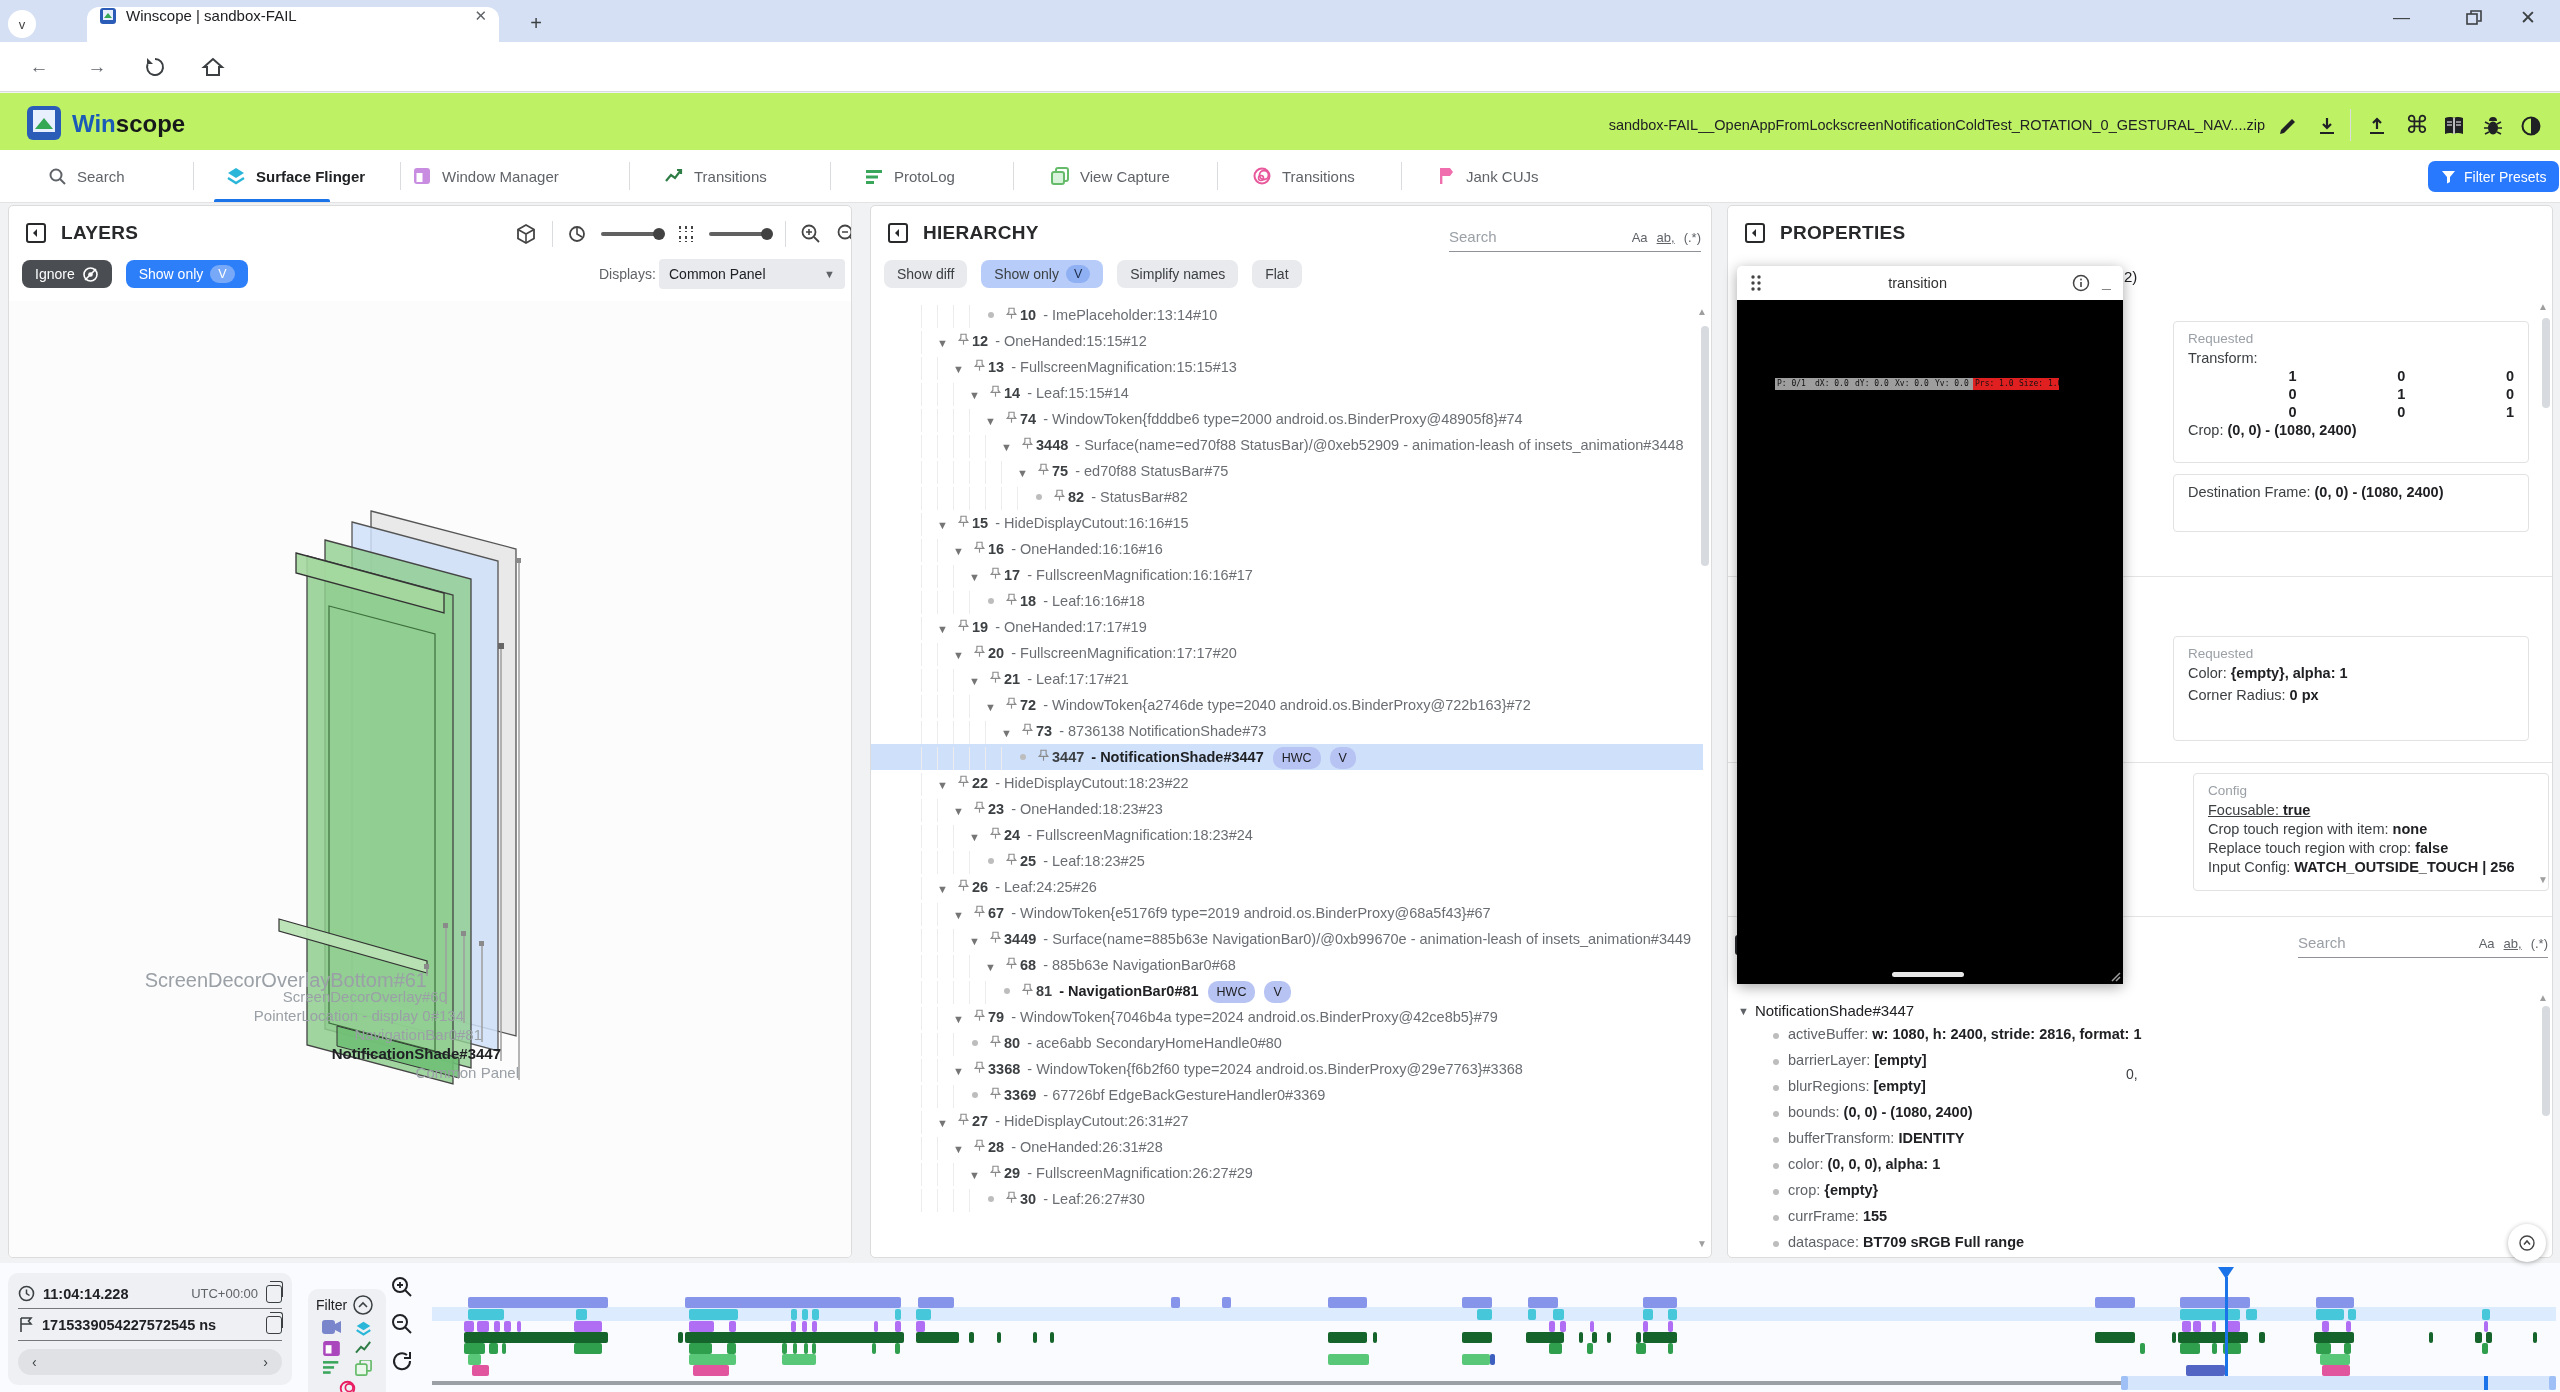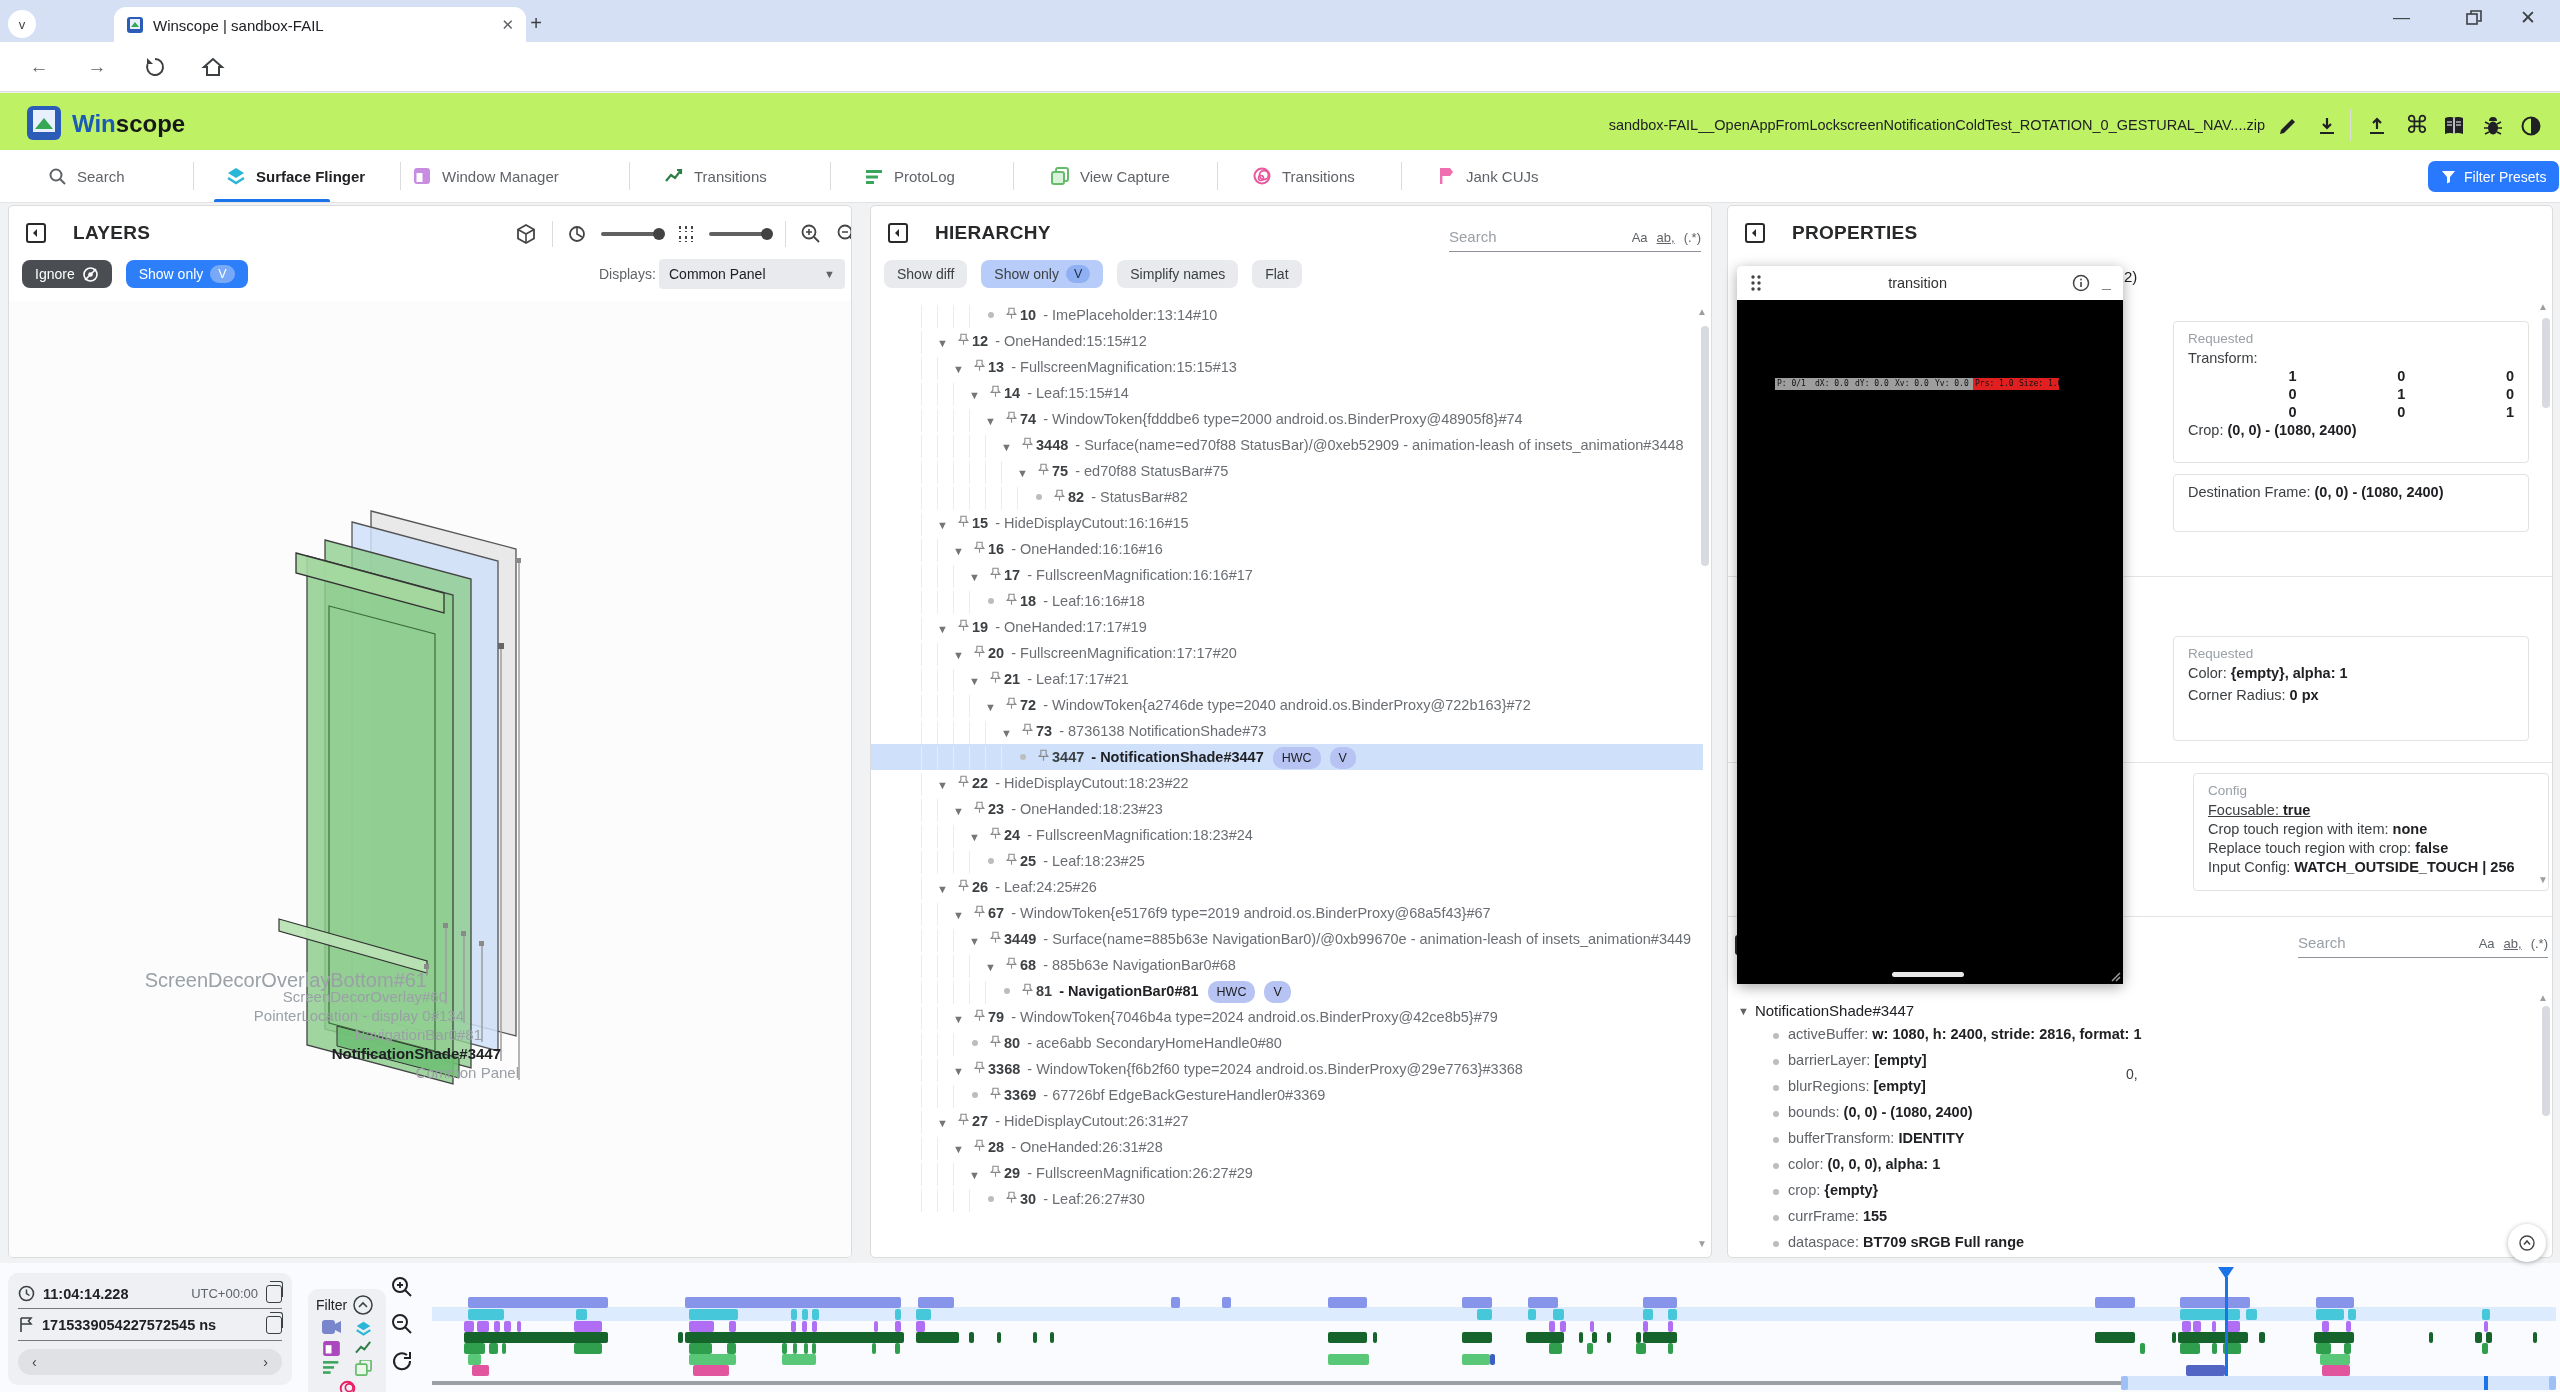--- a/index.html
+++ b/index.html
@@ -1,36 +1,36 @@
 <!DOCTYPE html>
 <html><head>
 <meta charset="utf-8">
 <style>
   * { margin:0; padding:0; box-sizing:border-box; }
   html,body { width:2560px; height:1392px; overflow:hidden; font-family:"Liberation Sans",sans-serif; background:#f1f2f4; }
   .abs { position:absolute; }
   svg { display:block; }
   
   #tabbar { position:absolute; left:0; top:0; width:2560px; height:42px; background:#d5e0f5; }
-  #tab { position:absolute; left:87px; top:7px; width:412px; height:35px; background:#fff; border-radius:12px 12px 0 0; display:flex; align-items:flex-end; padding:8px 12px; gap:9px; font-size:15px; color:#202124;margin-left:27px; }
+  #tab { position:absolute; left:87px; top:7px; width:412px; height:35px; background:#fff; border-radius:12px 12px 0 0; display:flex; align-items:flex-start; padding:0 12px; gap:9px; font-size:15px; color:#202124; }
   #tab-chevron { position:absolute; left:8px; top:10px; width:28px; height:28px; border-radius:50%; background:#fff; display:flex; align-items:center; justify-content:center; color:#444; font-size:13px; }
   .winctl { color:#3c4043; font-size:17px; }
   #toolbar { position:absolute; left:0; top:42px; width:2560px; height:50px; background:#fff; border-bottom:1px solid #dadce0; display:flex; align-items:center; }
   .navic { width:34px; height:34px; display:flex; align-items:center; justify-content:center; color:#5f6368; font-size:19px; border-radius:50%; }
   #omnibox { position:absolute; left:293px; top:50px; width:1980px; height:34px; background:#eef1f8; border-radius:17px; display:flex; align-items:center; padding:0 16px; gap:12px; font-size:14.5px; color:#202124; }
   
   #apphdr { position:absolute; left:0; top:93px; width:2560px; height:57px; background:#bef264; }
   #navrow { position:absolute; left:0; top:150px; width:2560px; height:53px; background:#fff; border-bottom:1px solid #e3e3e3; }
   .navtab { position:absolute; top:0; height:52px; display:flex; align-items:center; gap:10px; font-size:15px; color:#5f6368; cursor:pointer; }
   .navtab.active { color:#202124; font-weight:bold; }
   .navsep { position:absolute; top:12px; width:1px; height:28px; background:#dadce0; }
   #tab-underline { position:absolute; top:49px; height:3px; background:#1a73e8; border-radius:2px 2px 0 0; }
   
   .panel { position:absolute; background:#fff; border:1px solid #dcdcdc; border-radius:5px; overflow:hidden; }
-  .ptitle { font-size:19px; font-weight:bold; letter-spacing:.3px; color:#28292b; display:flex; align-items:center; gap:26px; }
+  .ptitle { font-size:19px; font-weight:bold; letter-spacing:.3px; color:#28292b; display:flex; align-items:center; gap:14px; }
   .chip { display:inline-flex; align-items:center; gap:7px; height:28px; padding:0 13px; border-radius:8px; background:#e8eaed; color:#3c4043; font-size:14px; }
   .chip .vbadge { background:#8fb1f3; color:#1b2a4a; border-radius:9px; padding:0 8px; font-size:12.5px; height:18px; display:inline-flex; align-items:center; }
   .uinput { border-bottom:1px solid #8f9399; color:#9aa0a6; font-size:15px; padding-bottom:6px; }
   .mico { color:#5f6368; font-size:13px; }
   
   #tree { position:absolute; left:0; top:96px; width:832px; height:956px; overflow:hidden; }
   .trow { position:relative; display:flex; align-items:flex-start; min-height:26px; padding:3px 6px 0 50px; font-size:14.5px; color:#6a6e73; line-height:20px; }
   .trow b { color:#3c4043; margin-right:3px; }
   .trow.sel { background:#cfe0fb; color:#3f4449; }
   .trow.bold .lbl { font-weight:bold; color:#202124; }

